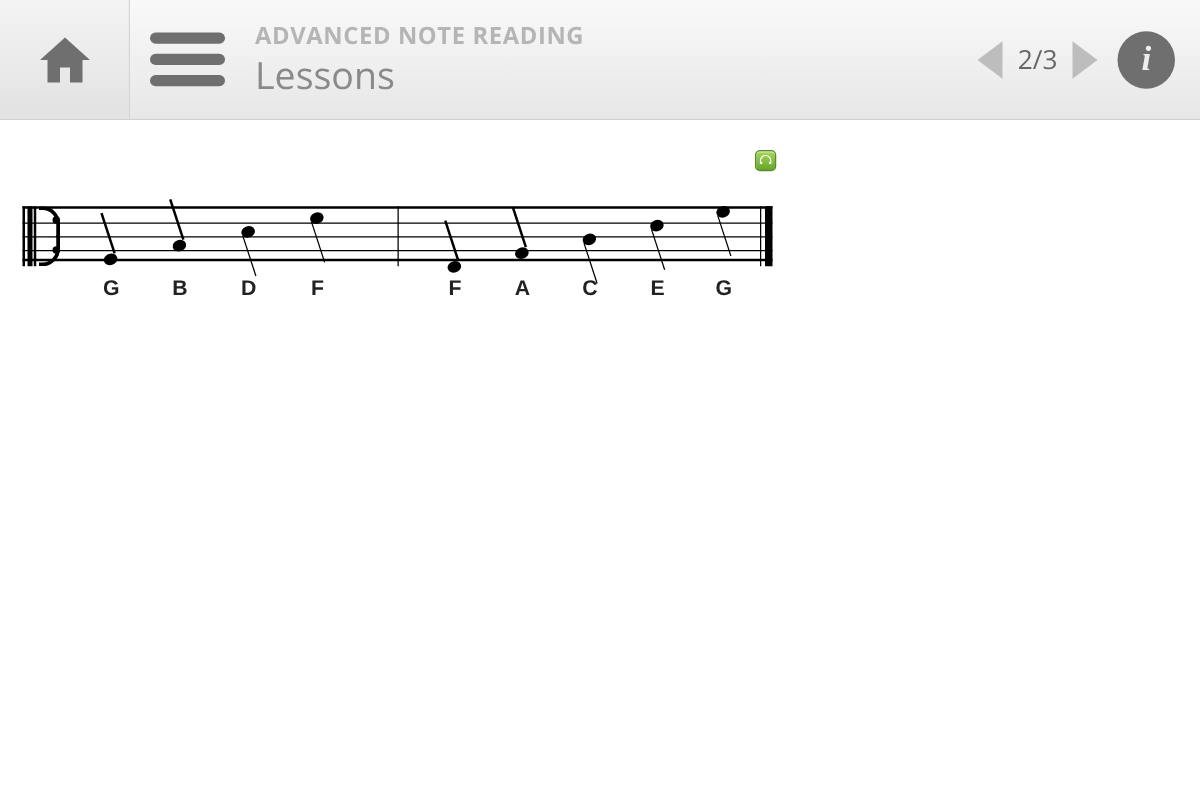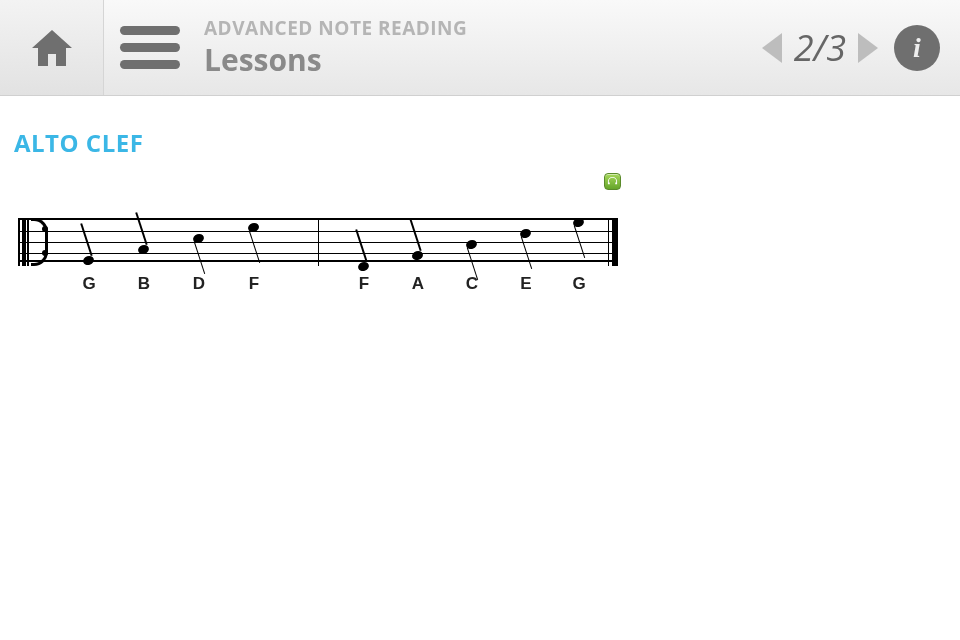--- a/index.html
+++ b/index.html
@@ -18,24 +18,24 @@
     display:flex; align-items:center; justify-content:center;
     background:linear-gradient(to bottom,#f3f3f3,#e2e2e2);
     border-right:1px solid #d5d5d5;
   }
   .menu-slot {
     width:92px; height:100%;
     display:flex; align-items:center; justify-content:center;
   }
   .titles { flex:1; display:flex; flex-direction:column; justify-content:flex-end; padding-left:8px; }
   .eyebrow { font-size:19px; font-weight:700; color:#b5b5b5; letter-spacing:0.5px; }
-  .title   { font-size:30px; font-weight:700; color:#8a8a8a; margin-top:-2px; }
+  .title   { font-size:30px; font-weight:400; color:#8a8a8a; margin-top:-2px; }
 
   .pager { display:flex; align-items:center; gap:12px; padding-right:16px; }
-  .page-ind { font-size:36px; color:#666; font-weight:400;font-style:italic; }
+  .page-ind { font-size:21px; color:#666; font-weight:400; }
 
   .info-slot { padding-right:20px; }
 
   
   .tri { width:0; height:0; display:inline-block; }
   .tri-left  { border-top:15px solid transparent; border-bottom:15px solid transparent; border-right:20px solid #bdbdbd; }
   .tri-right { border-top:15px solid transparent; border-bottom:15px solid transparent; border-left:20px solid #bdbdbd; }
 
   
   .burger { display:flex; flex-direction:column; gap:8px; }
@@ -134,21 +134,20 @@
     <span class="tri tri-right" data-interactable="true"></span>
   </div>
   <div class="info-slot" data-interactable="true">
     <div class="info-icon" data-interactable="false">
           <span>i</span>
         </div>
   </div>
 </div>
 
 <div class="content" data-interactable="false">
-  <div class="lesson-title" data-interactable="false">ALTO CLEF</div>
 
   <div class="play-btn" data-interactable="true">
     <svg viewBox="0 0 12 12" data-interactable="false">
       <path fill="#fff" d="M6 1a5 5 0 0 0-5 5v3h2V7H2v-1a4 4 0 1 1 8 0v1H9v2h2V6a5 5 0 0 0-5-5z"></path>
     </svg>
   </div>
 
   <div class="staff-wrap" data-interactable="false">
     <div class="staff" data-interactable="false">
       <div class="bar start" data-interactable="false"></div>

